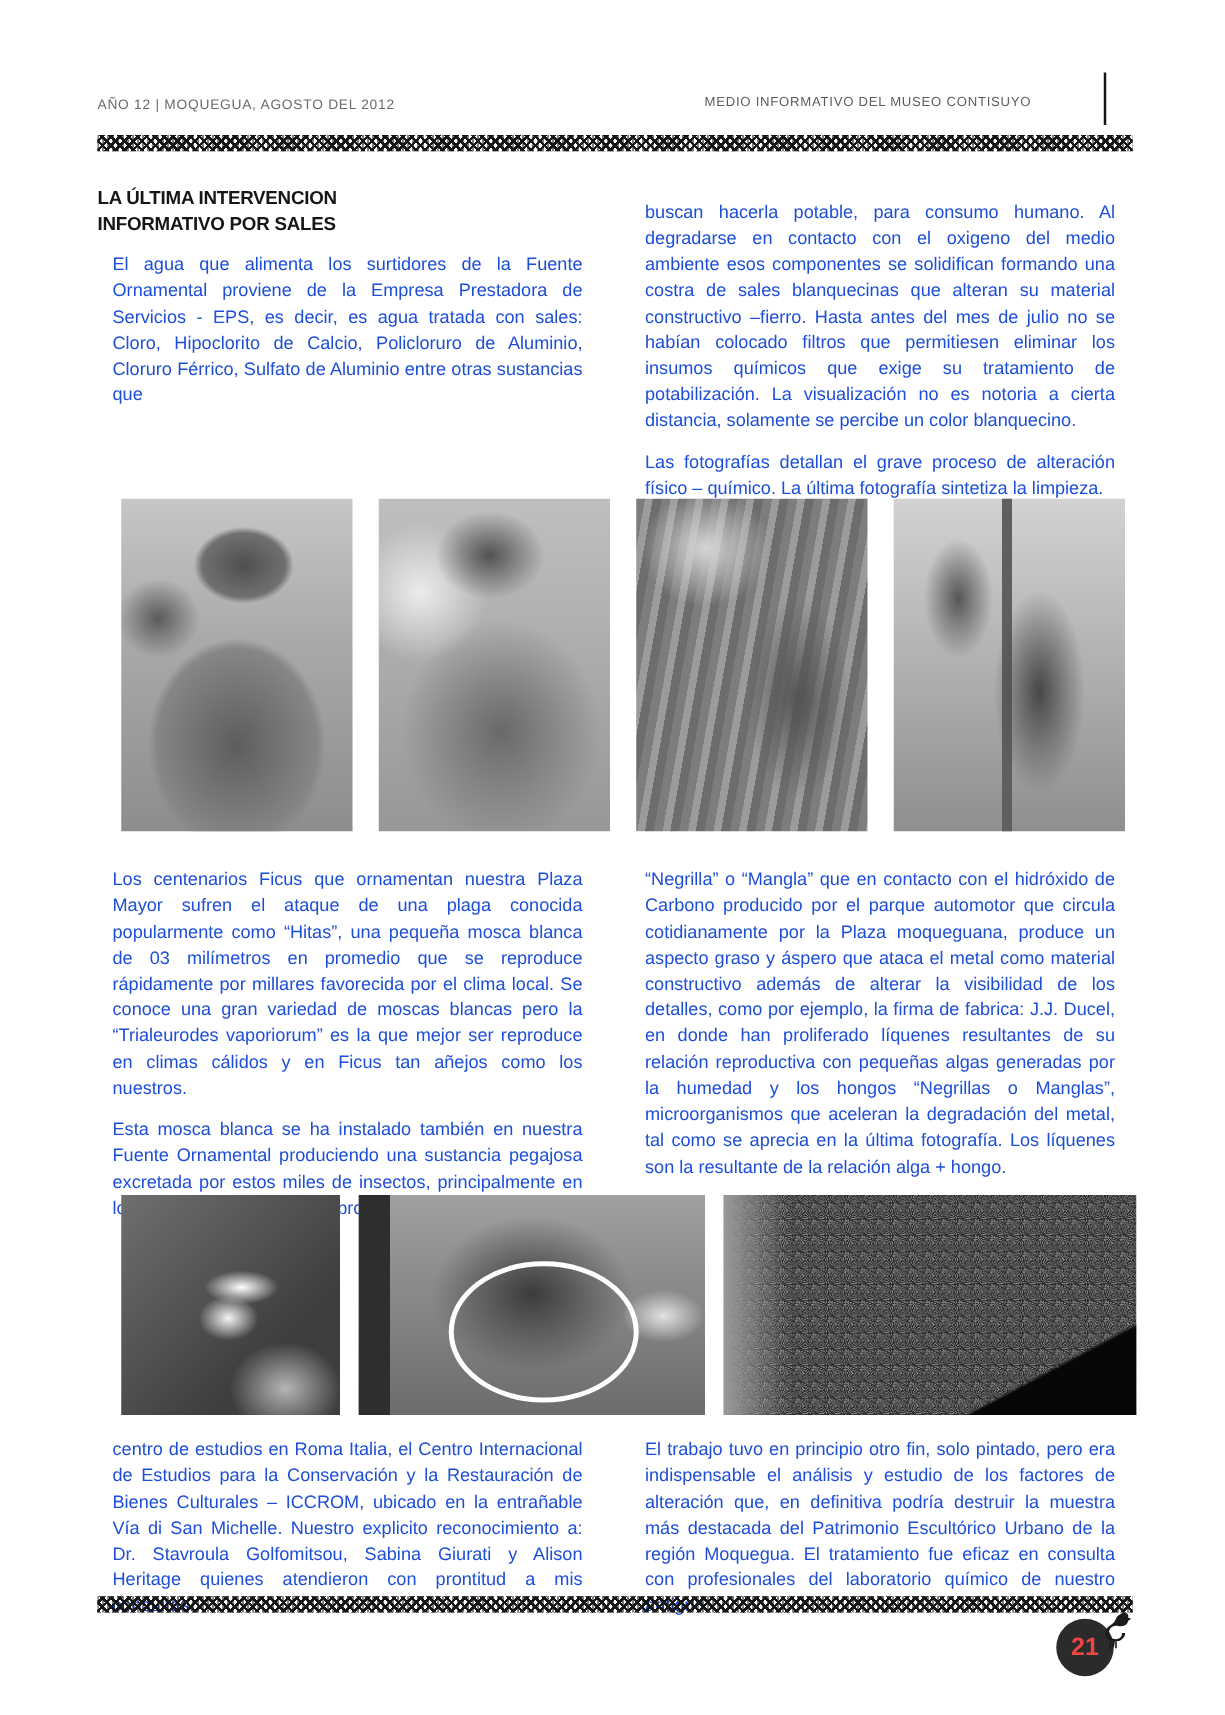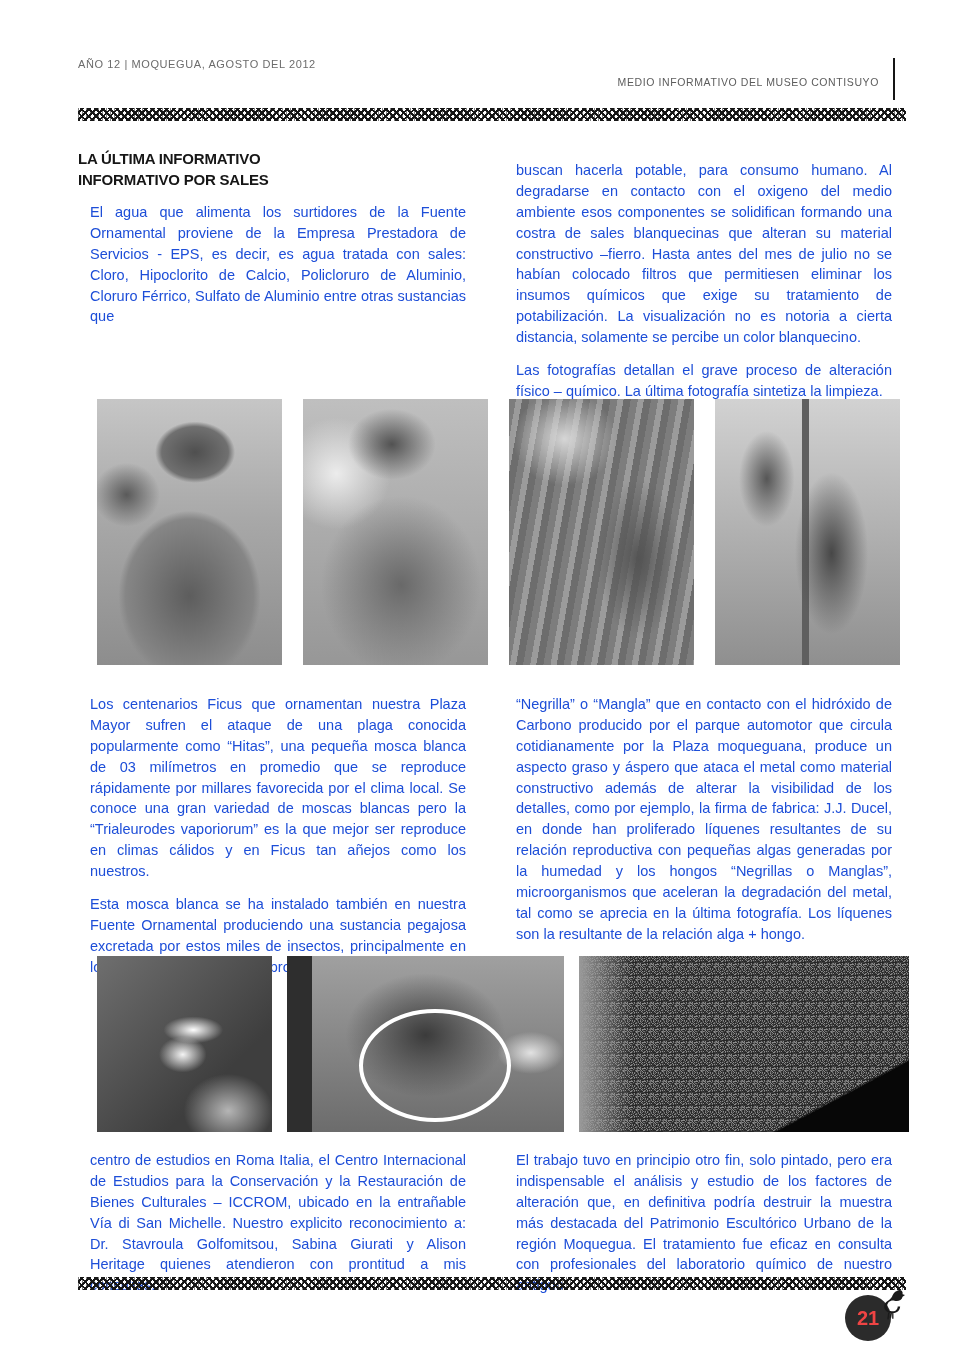--- a/index.html
+++ b/index.html
@@ -7,25 +7,25 @@
     position:relative;
     width:980px;height:1372px;
     margin:0 auto;
     background:#ffffff;
     font-family:"Liberation Sans","DejaVu Sans",sans-serif;
     color:#3d3d3d;
     overflow:hidden;
   }
   
   #header-row{
-    position:absolute;top:58px;left:78px;right:75px;
-    display:flex;justify-content:space-between;align-items:flex-start;
+    position:absolute;top:58px;left:78px;right:85px;
+    display:flex;justify-content:space-between;align-items:flex-end;
   }
   .issue-line{font-size:11px;color:#6b6b6b;letter-spacing:.6px;padding-bottom:10px;}
-  .head-right{display:flex;align-items:flex-end;}
+  .head-right{display:flex;align-items:flex-end;gap:44px;}
   .tagline{font-size:10.5px;color:#5c5c5c;letter-spacing:.6px;padding-bottom:12px;white-space:nowrap;}
   .head-divider{width:2px;height:42px;background:#151515;margin:0 10px 0 14px;}
   .masthead{display:flex;align-items:flex-end;white-space:nowrap;}
   .masthead .word{
     font-family:"Liberation Serif","DejaVu Serif",serif;
     font-weight:bold;font-size:42px;line-height:.9;color:#111;
     display:inline-block;transform:scaleY(1.12) scaleX(.92);transform-origin:bottom left;
     letter-spacing:-1px;
   }
   .masthead .bird-wrap{margin:0 4px 2px 6px;}
@@ -119,21 +119,21 @@
     <div class="head-right">
       <span class="tagline">MEDIO INFORMATIVO DEL MUSEO CONTISUYO</span>
       <span class="head-divider"></span>
     </div>
   </div>
 
   <div id="border-top" class="deco-border"></div>
 
   <div id="block-a" class="two-col">
     <div class="col">
-      <h2 class="sec">LA ÚLTIMA INFORMATIVO</h2>
+      <h2 class="sec">LA ÚLTIMA INTERVENCION</h2>
       <h2 class="sec">INFORMATIVO POR SALES</h2>
       <p class="body">El agua que alimenta los surtidores de la Fuente Ornamental proviene de la Empresa Prestadora de Servicios - EPS, es decir, es agua tratada con sales: Cloro, Hipoclorito de Calcio, Policloruro de Aluminio, Cloruro Férrico, Sulfato de Aluminio entre otras sustancias que</p>
     </div>
     <div class="col">
       <p class="body">buscan hacerla potable, para consumo humano. Al degradarse en contacto con el oxigeno del medio ambiente esos componentes se solidifican formando una costra de sales blanquecinas que alteran su material constructivo –fierro. Hasta antes del mes de julio no se habían colocado filtros que permitiesen eliminar los insumos químicos que exige su tratamiento de potabilización. La visualización no es notoria a cierta distancia, solamente se percibe un color blanquecino.</p>
       <p class="body">Las fotografías detallan el grave proceso de alteración físico – químico. La última fotografía sintetiza la limpieza.</p>
     </div>
   </div>
 
   <div id="photos-row1">

